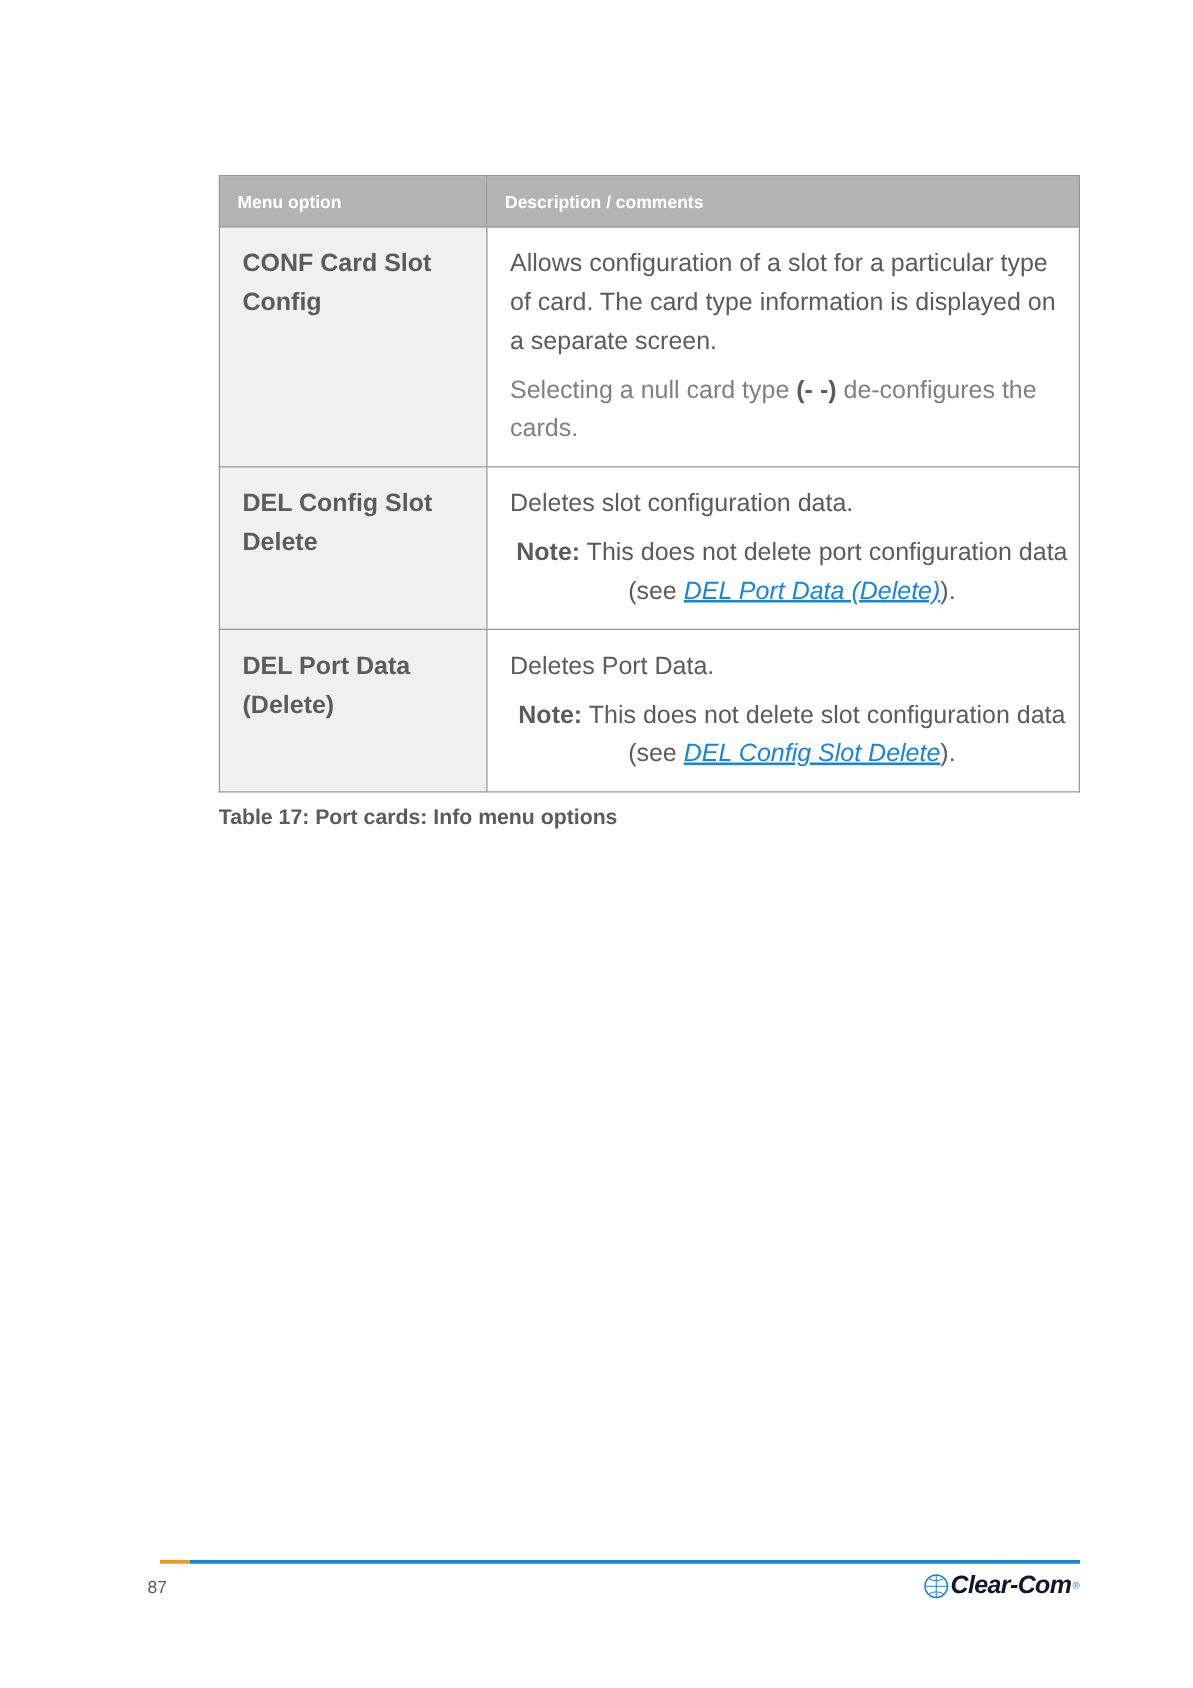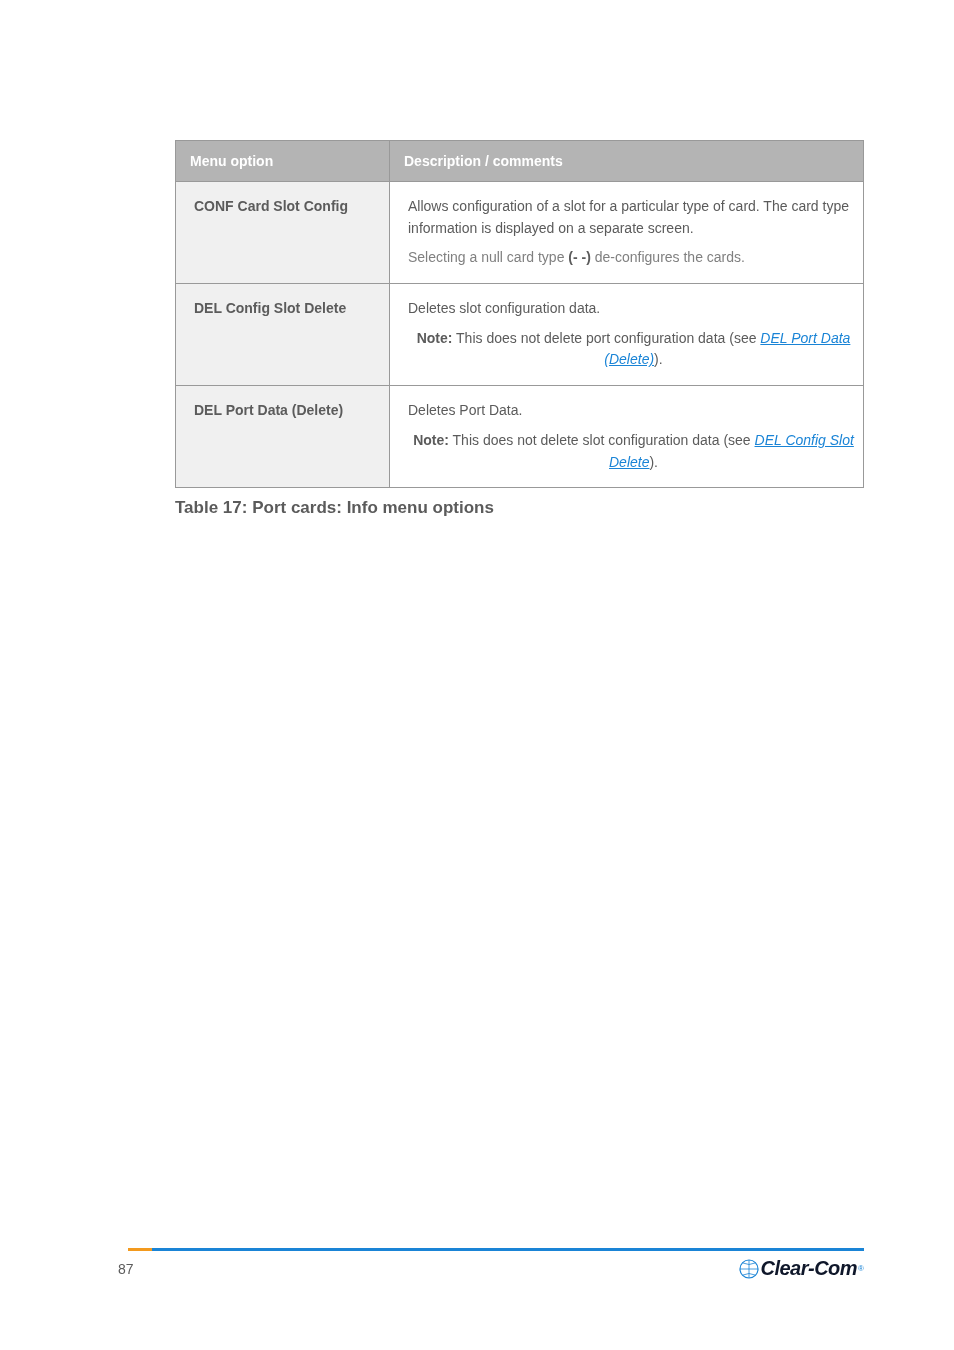--- a/index.html
+++ b/index.html
@@ -31,21 +31,21 @@
     font-weight: bold;
     text-align: left;
     padding: 12px 14px;
     font-size: 14px;
   }
   thead th:first-child {
     width: 214px;
   }
   tbody td {
     padding: 14px 4px 14px 18px;
-    font-size: 14px;
+    font-size: 20px;
     line-height: 1.55;
     margin-left: 40px;
   }
   tbody td:first-child {
     background: #f0f0f0;
   }
   td .title {
     color: #5B5B5B;
     font-weight: bold;
     display: block;

